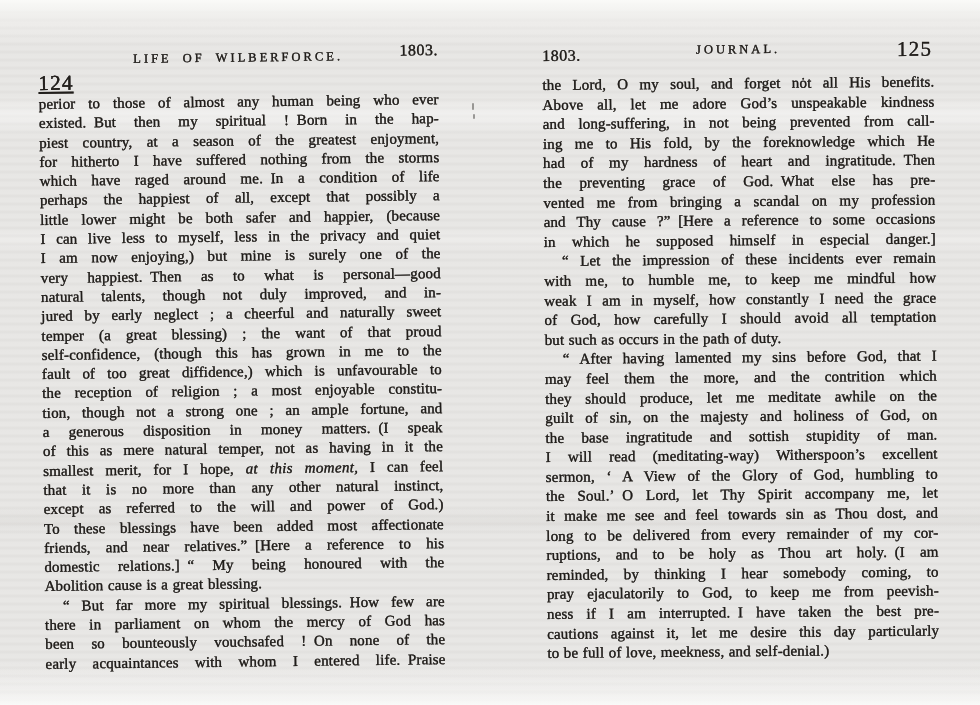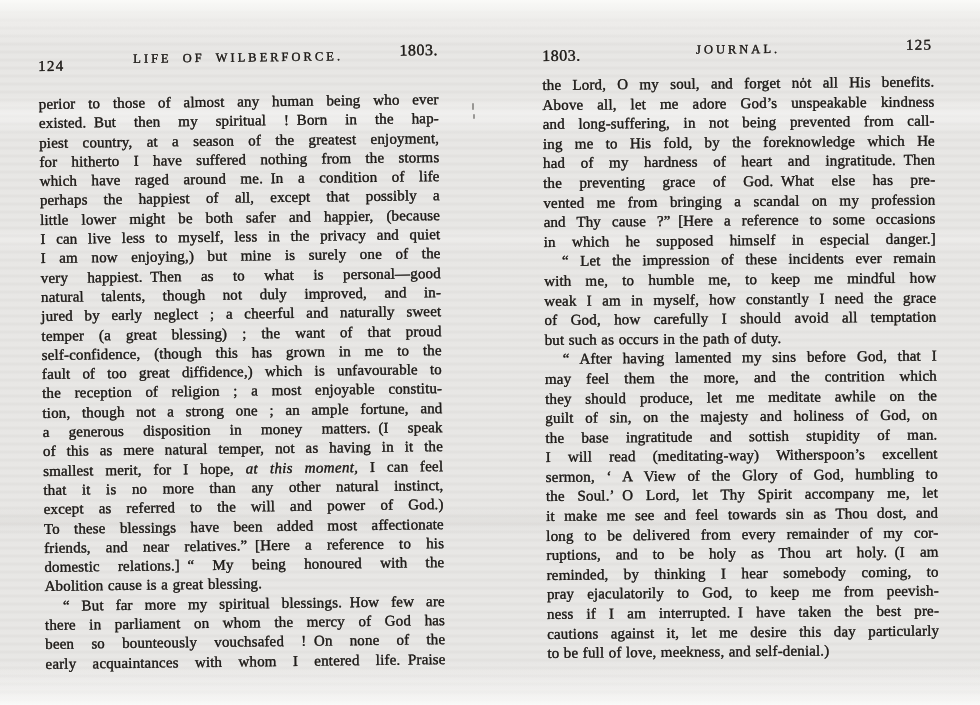--- a/index.html
+++ b/index.html
@@ -32,25 +32,25 @@
   .page.left  { left: 38px;  top: 48px; width: 400px; transform: rotate(-0.7deg); transform-origin: left top; }
   .page.right { left: 542px; top: 40px; width: 392px; transform: rotate(-0.5deg); transform-origin: left top; }
 
   .ink {
     -webkit-text-stroke: 0.3px currentColor;
     text-shadow: 0 0 .45px rgba(33,30,27,.6);
   }
 
   .header { position: relative; height: 20px; }
   .pnum, .year, .rtitle { position: absolute; white-space: nowrap; }
-  .pnum  { font-size: 15px; letter-spacing: 1.2px; }
+  .pnum  { font-size: 21px; letter-spacing: 1.2px; }
   .year  { font-size: 16px; letter-spacing: .5px; }
   .rtitle { font-size: 12.5px; letter-spacing: 3px; word-spacing: 5px; left: 50%; transform: translateX(-50%); }
 
-  .page.left  .pnum   { left: 0;  top: 10px; }
+  .page.left  .pnum   { left: 0;  top: 23px; text-decoration: underline; }
   .page.left  .rtitle { top: 5px; }
   .page.left  .year   { right: 0; top: -2px; }
 
   .page.right .year   { left: 0;  top: 7px; }
   .page.right .rtitle { top: 4px; }
   .page.right .pnum   { right: 2px; top: 0px; }
 
   .body { font-size: 15px; word-spacing: .6px; letter-spacing: .15px; }
   .page.left  .body { margin-top: 27px; line-height: 19.3px; }
   .page.right .body { margin-top: 16px; line-height: 19.6px; }

